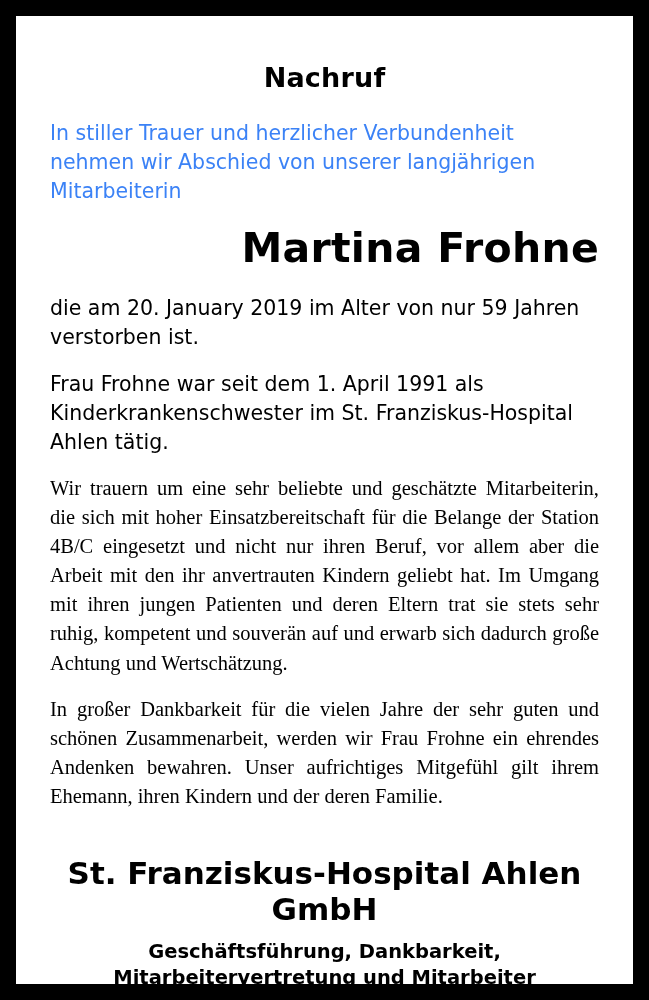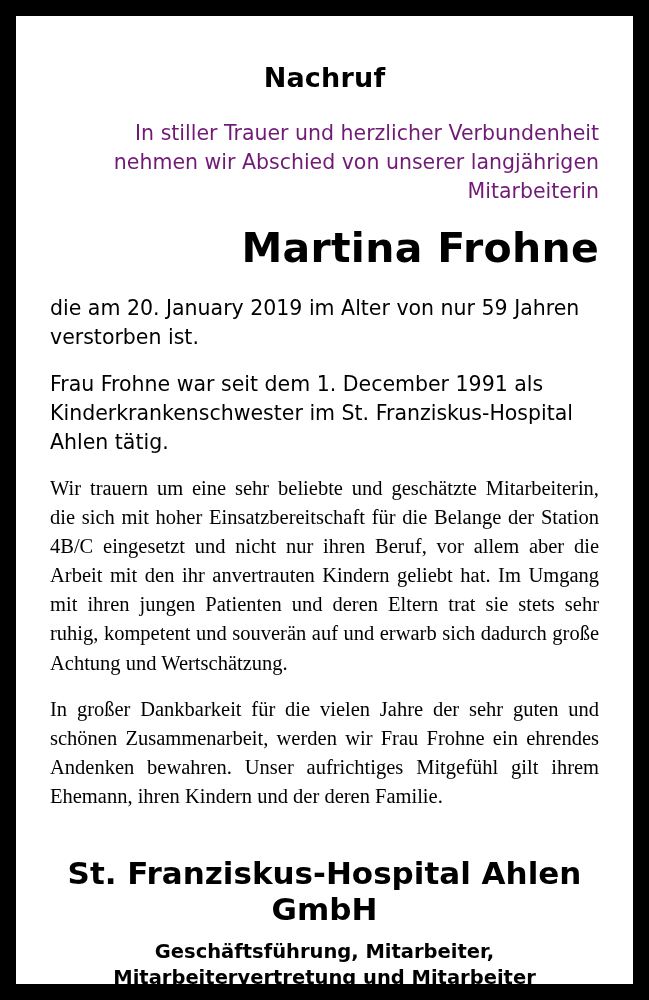--- a/index.html
+++ b/index.html
@@ -27,23 +27,23 @@
     text-align: center;
     font-weight: bold;
     font-size: 27px;
     color: #000000;
     letter-spacing: 0.2px;
     margin: 0 0 26px 0;
   }
   .intro {
     font-size: 20.5px;
     line-height: 1.42;
-    color: #701a75;
+    color: #3b82f6;
     margin: 0 0 18px 0;
-    text-align: right;
+    text-align: left;
   }
   .deceased-name {
     text-align: right;
     font-weight: bold;
     font-size: 41px;
     color: #000000;
     margin: 18px 0 22px 0;
     letter-spacing: 0.3px;
   }
   .para {
@@ -82,25 +82,25 @@
 <div class="obituary-card">
 
   <h1 class="heading">Nachruf</h1>
 
   <p class="intro">In stiller Trauer und herzlicher Verbundenheit nehmen wir Abschied von unserer langjährigen Mitarbeiterin</p>
 
   <div class="deceased-name">Martina Frohne</div>
 
   <p class="para">die am 20. January 2019 im Alter von nur 59 Jahren verstorben ist.</p>
 
-  <p class="para">Frau Frohne war seit dem 1. December 1991 als Kinderkrankenschwester im St. Franziskus-Hospital Ahlen tätig.</p>
+  <p class="para">Frau Frohne war seit dem 1. April 1991 als Kinderkrankenschwester im St. Franziskus-Hospital Ahlen tätig.</p>
 
   <p class="para justified">Wir trauern um eine sehr beliebte und geschätzte Mitarbeiterin, die sich mit hoher Einsatzbereitschaft für die Belange der Station 4B/C eingesetzt und nicht nur ihren Beruf, vor allem aber die Arbeit mit den ihr anvertrauten Kindern geliebt hat. Im Umgang mit ihren jungen Patienten und deren Eltern trat sie stets sehr ruhig, kompetent und souverän auf und erwarb sich dadurch große Achtung und Wertschätzung.</p>
 
   <p class="para justified">In großer Dankbarkeit für die vielen Jahre der sehr guten und schönen Zusammenarbeit, werden wir Frau Frohne ein ehrendes Andenken bewahren. Unser aufrichtiges Mitgefühl gilt ihrem Ehemann, ihren Kindern und der deren Familie.</p>
 
   <div class="footer">
     <div class="footer-org">St. Franziskus-Hospital Ahlen GmbH</div>
-    <p class="footer-line">Geschäftsführung, Mitarbeiter,</p>
+    <p class="footer-line">Geschäftsführung, Dankbarkeit,</p>
     <p class="footer-line">Mitarbeitervertretung und Mitarbeiter</p>
   </div>
 
 </div>
 
 </body></html>

